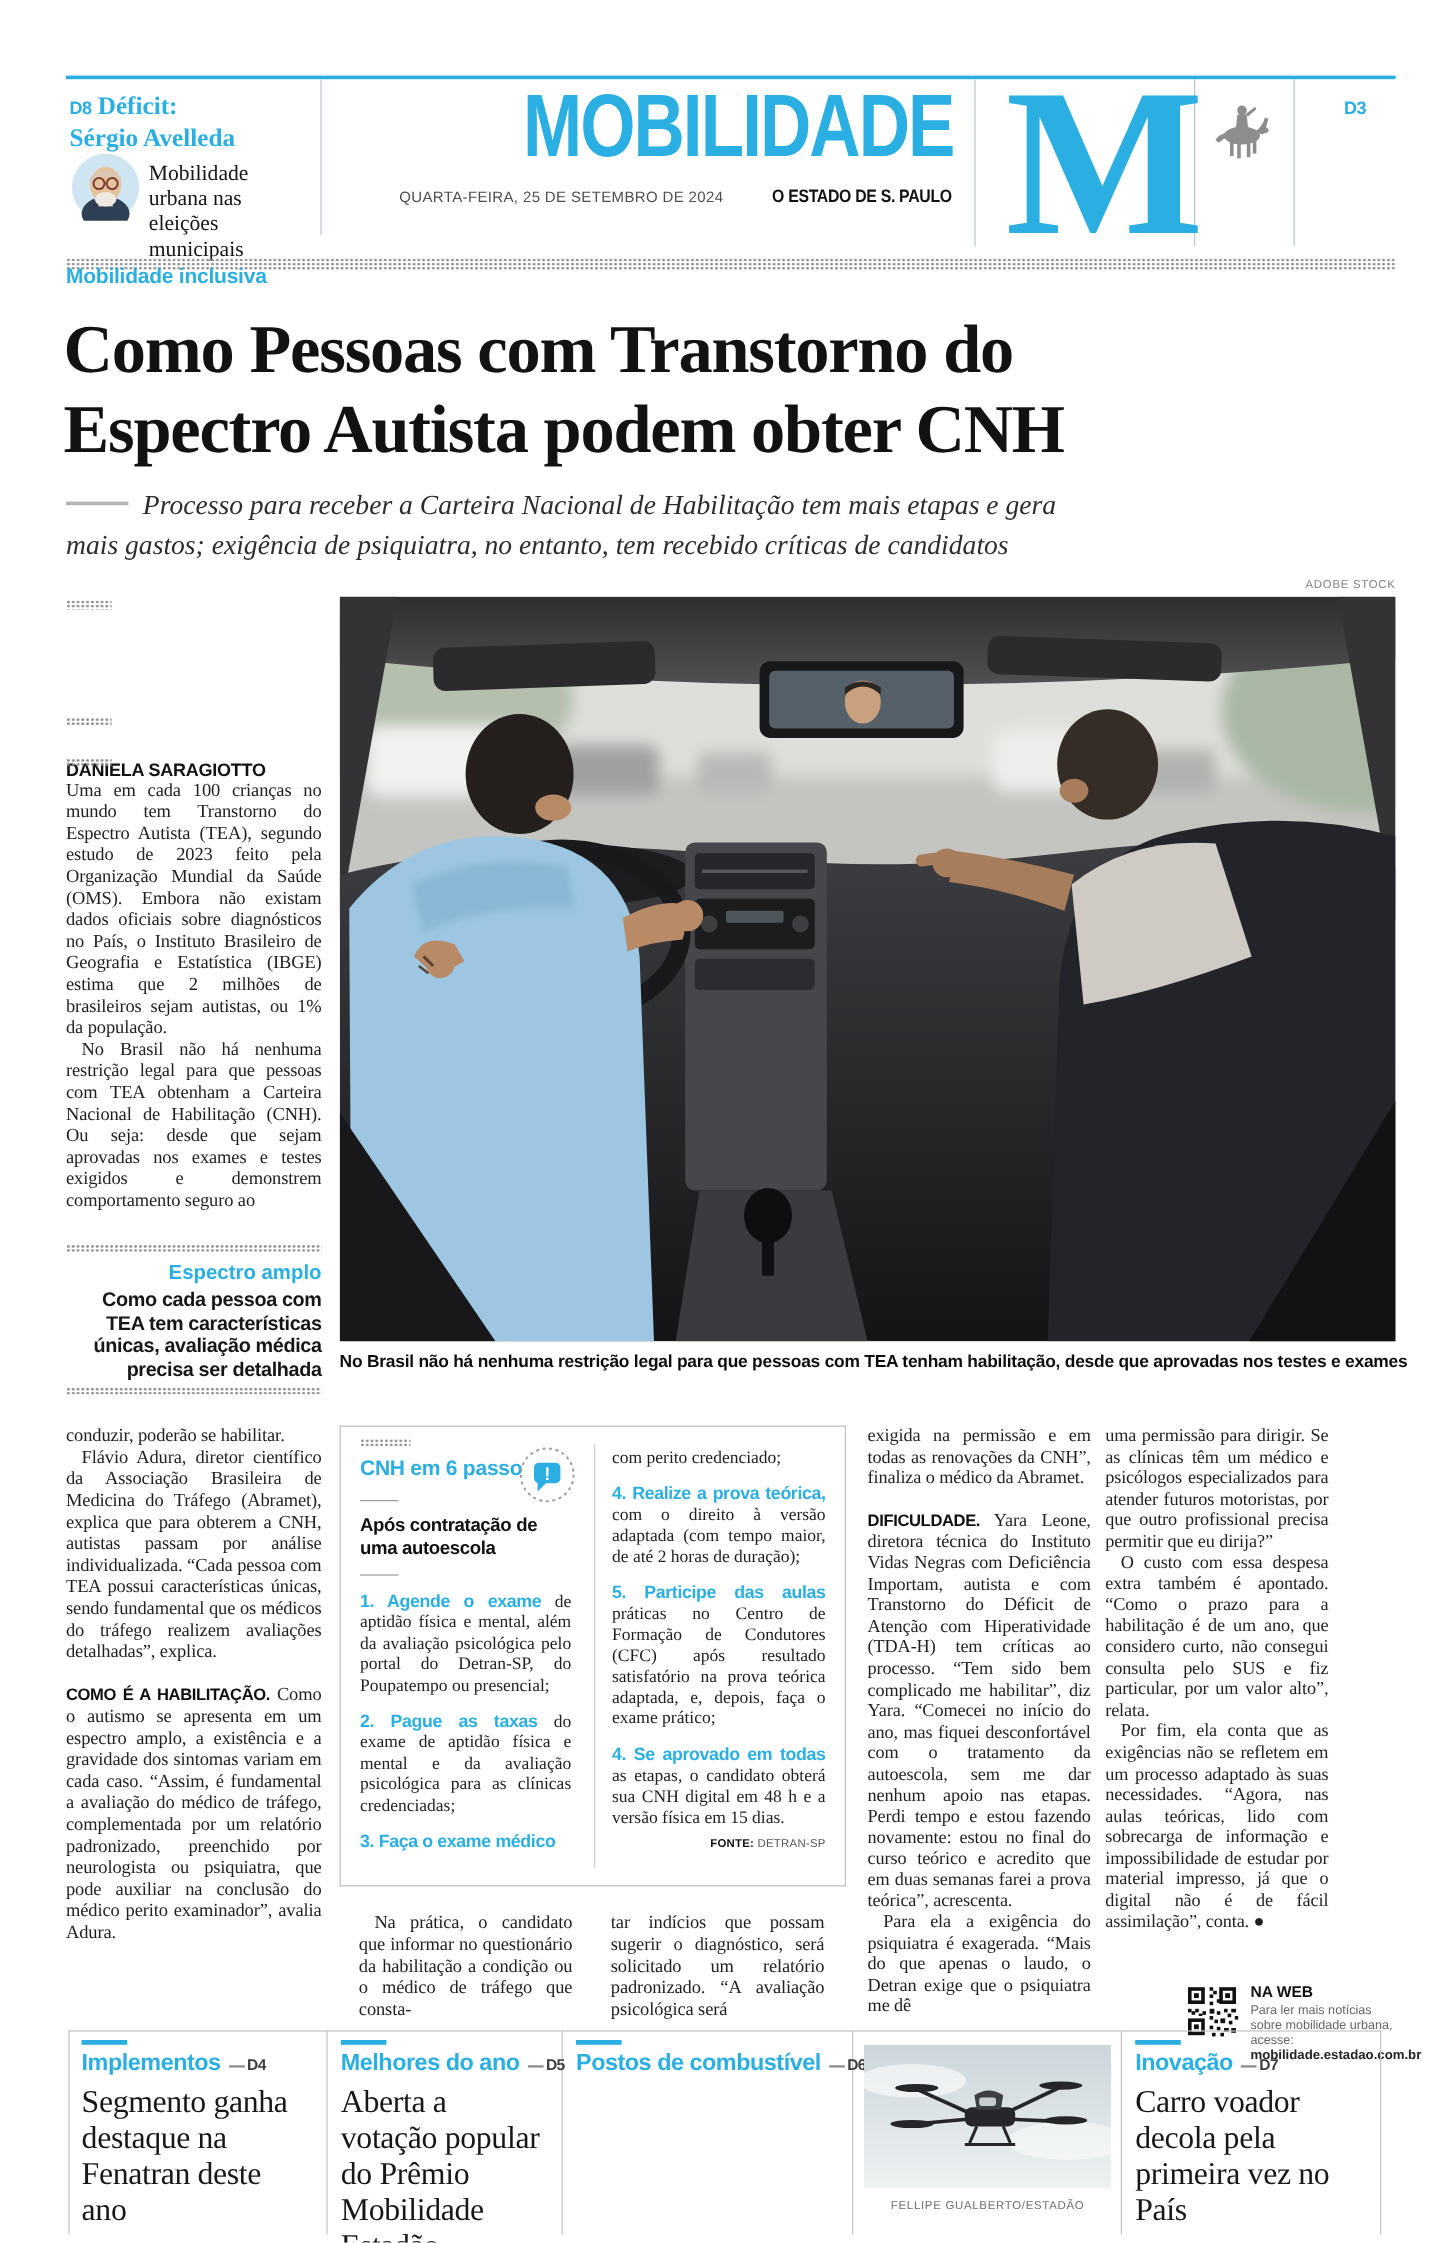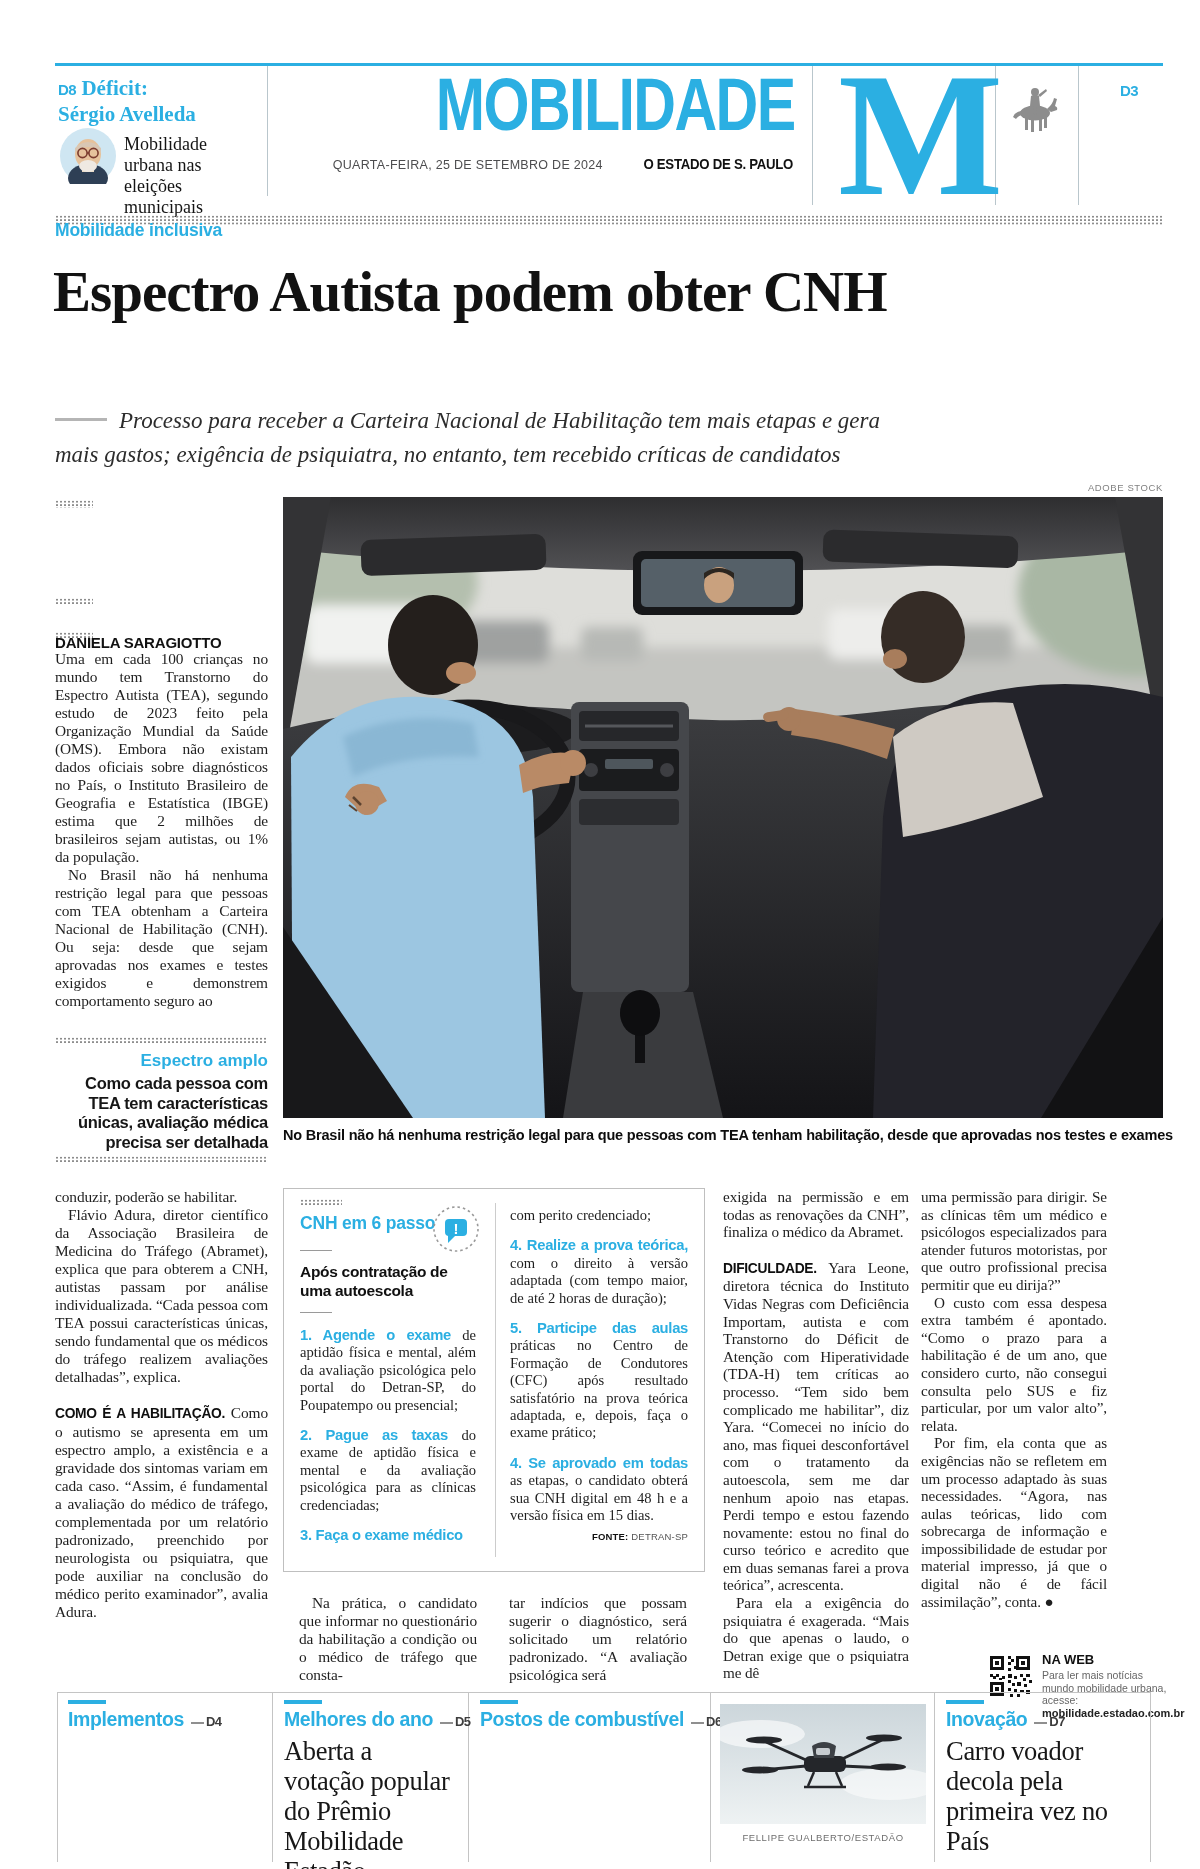--- a/index.html
+++ b/index.html
@@ -120,20 +120,21 @@
     </svg>
   </div>
 
   <div class="abs pagenum cyan sans" style="left:1120px;top:82px;">D3</div>
 
   <div class="abs dots" style="left:55px;top:215px;width:1108px;height:10px;"></div>
 
   <div class="abs kicker cyan sans" style="left:55px;top:220px;">Mobilidade inclusiva</div>
 
   <div class="abs" style="left:53px;top:258px;">
+    <div class="headline">Como Pessoas com Transtorno do</div>
     <div class="headline">Espectro Autista podem obter CNH</div>
   </div>
 
   <div class="abs" style="left:55px;top:404px;">
     <div class="deck"><span class="deck-dash"></span><span>Processo para receber a Carteira Nacional de Habilitação tem mais etapas e gera</span></div>
     <div class="deck">mais gastos; exigência de psiquiatra, no entanto, tem recebido críticas de candidatos</div>
   </div>
 
   <div class="abs credit" style="right:37px;top:482px;">ADOBE STOCK</div>
 
@@ -336,36 +337,37 @@
             <rect x="38" y="36" width="4" height="4"></rect>
             <rect x="22" y="40" width="3" height="3"></rect>
           <rect x="29" y="40" width="3" height="3"></rect>
             <rect x="5" y="22" width="3" height="3"></rect>
             <rect x="11" y="24" width="3" height="2"></rect>
         </g>
       </svg>
     </div>
     <div class="abs" style="left:54px;top:0;width:126px;">
       <div class="naweb-title">NA WEB</div>
-      <div class="naweb-text" style="margin-top:2px;">Para ler mais notícias mundo mobilidade urbana, acesse:</div>
+      <div class="naweb-text" style="margin-top:2px;">Para ler mais notícias sobre mobilidade urbana, acesse:</div>
       <div class="naweb-url">mobilidade.estadao.com.br</div>
     </div>
   </div>
 
   <div class="abs hline" style="left:57px;top:1692px;width:1093px;"></div>
   <div class="abs tvline" style="left:57px;top:1692px;height:170px;"></div>
   <div class="abs tvline" style="left:272px;top:1692px;height:170px;"></div>
   <div class="abs tvline" style="left:468px;top:1692px;height:170px;"></div>
   <div class="abs tvline" style="left:710px;top:1692px;height:170px;"></div>
   <div class="abs tvline" style="left:934px;top:1692px;height:170px;"></div>
   <div class="abs tvline" style="left:1150px;top:1692px;height:170px;"></div>
 
   <div class="abs" style="left:68px;top:1700px;width:188px;">
     <div class="t-rule"></div>
     <div style="margin-top:4px;white-space:nowrap;"><span class="t-label">Implementos</span><span class="pref-dash"></span><span class="t-ref">D4</span></div>
+    <div class="t-head" style="margin-top:5px;">Segmento ganha destaque na Fenatran deste ano</div>
   </div>
 
   <div class="abs" style="left:284px;top:1700px;width:172px;">
     <div class="t-rule"></div>
     <div style="margin-top:4px;white-space:nowrap;"><span class="t-label">Melhores do ano</span><span class="pref-dash"></span><span class="t-ref">D5</span></div>
     <div class="t-head" style="margin-top:5px;">Aberta a votação popular do Prêmio Mobilidade Estadão</div>
   </div>
 
   <div class="abs" style="left:480px;top:1700px;width:218px;">
     <div class="t-rule"></div>

